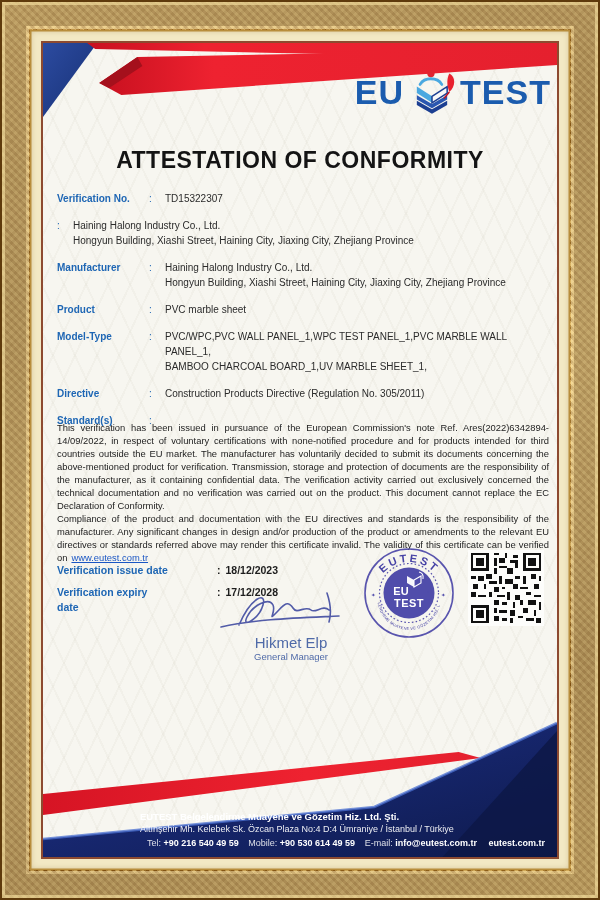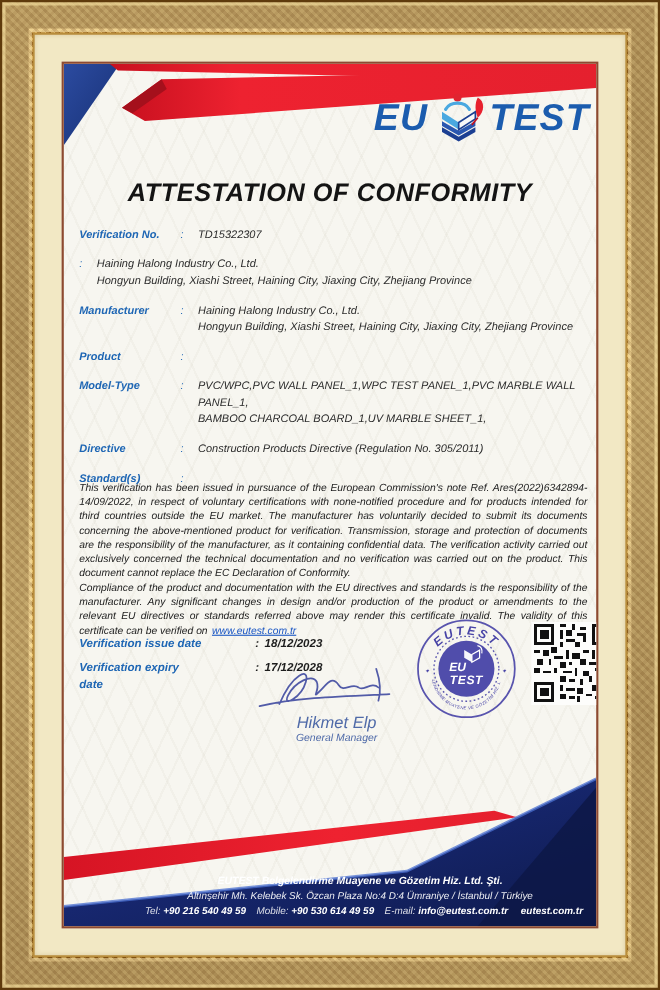--- a/index.html
+++ b/index.html
@@ -8,23 +8,22 @@
     width:600px;height:900px;padding:30px;position:relative;
     background:
       repeating-linear-gradient(45deg, rgba(255,228,150,.28) 0 3px, rgba(105,60,8,.28) 3px 6px),
       repeating-linear-gradient(-45deg, rgba(255,222,140,.22) 0 3px, rgba(110,65,10,.22) 3px 6px),
       linear-gradient(160deg,#c89440,#96661c 28%,#d8ab55 52%,#8a5a14 78%,#b8872f);
     box-shadow: inset 0 0 0 2px #5e3a0c, inset 0 0 0 5px rgba(255,235,170,.55),
                 inset 0 0 0 26px rgba(80,45,5,.28), inset 0 0 0 29px rgba(255,240,190,.5);
     font-family:"Liberation Sans", sans-serif;
   }
   .mat{
-    width:100%;height:100%;padding:26px;background:#f2e8c4;
+    width:100%;height:100%;padding:11px;background:#f2e8c4;
     box-shadow: inset 0 0 0 1.5px #b88d3c, inset 0 0 6px rgba(120,80,20,.35);
-    font-style: italic;
   }
   .page{
     position:relative;width:100%;height:100%;overflow:hidden;
     border:2px solid #8d4a30;background:#f7f6f0;
     background-image:
       repeating-linear-gradient(115deg, rgba(195,190,172,.10) 0 2px, transparent 2px 20px),
       repeating-linear-gradient(65deg, rgba(195,190,172,.10) 0 2px, transparent 2px 20px);
   }
   svg{display:block;}
   .top-decor{position:absolute;top:0;left:0;width:100%;height:130px;}
@@ -55,21 +54,21 @@
   .d-val{color:#1d1d1d;font-weight:bold;}
   .d-val .sep{margin-right:5px;}
 
   .sig{position:absolute;top:546px;left:168px;width:160px;text-align:center;}
   .sig-name{font-size:15px;color:#4f6aa8;margin-top:1px;}
   .sig-role{font-size:9.5px;color:#4f6aa8;}
 
   .seal{position:absolute;top:504px;left:320px;}
   .qr{position:absolute;top:507px;left:425px;}
 
-  .footer-text{position:absolute;right:12px;bottom:7px;text-align:center;color:#fff;
+  .footer-text{position:absolute;right:12px;bottom:7px;text-align:left;color:#fff;
                font-size:9px;line-height:13.5px;}
   .ft-company{font-weight:bold;font-size:9.5px;}
   .ft-address{color:rgba(255,255,255,.92);}
   .ft-contact .lbl{color:rgba(255,255,255,.85);font-weight:normal;margin-left:7px;}
   .ft-contact .strong{font-weight:bold;}
   .ft-contact .site{font-weight:bold;margin-left:9px;}
 </style>
 </head>
 <body>
 
@@ -131,20 +130,23 @@
           <div class="f-label">Manufacturer</div>
           <div class="f-colon">:</div>
           <div class="f-val">
               <div class="val-line">Haining Halong Industry Co., Ltd.</div>
               <div class="val-line">Hongyun Building, Xiashi Street, Haining City, Jiaxing City, Zhejiang Province</div>
             </div>
         </div>
         <div class="field-row">
           <div class="f-label">Product</div>
           <div class="f-colon">:</div>
+          <div class="f-val">
+              <div class="val-line">PVC marble sheet</div>
+            </div>
         </div>
         <div class="field-row">
           <div class="f-label">Model-Type</div>
           <div class="f-colon">:</div>
           <div class="f-val">
               <div class="val-line">PVC/WPC,PVC WALL PANEL_1,WPC TEST PANEL_1,PVC MARBLE WALL PANEL_1,</div>
               <div class="val-line">BAMBOO CHARCOAL BOARD_1,UV MARBLE SHEET_1,</div>
             </div>
         </div>
         <div class="field-row">

